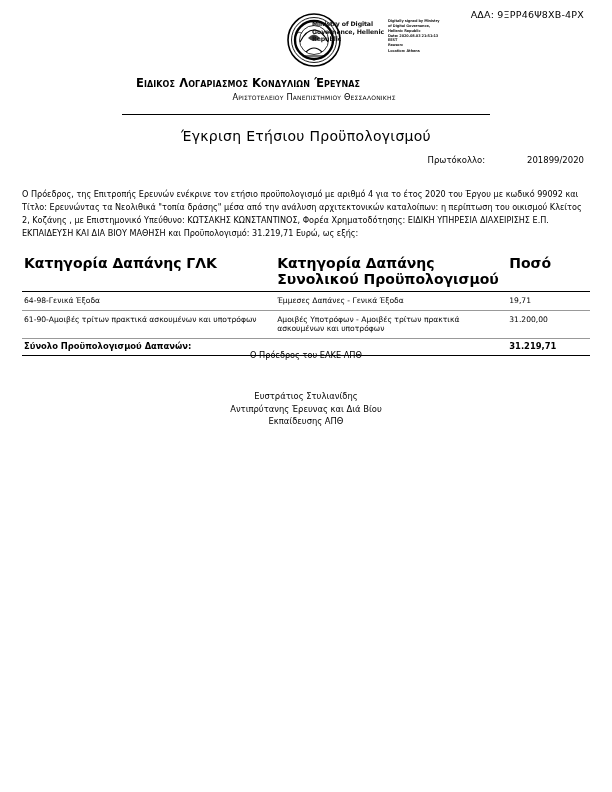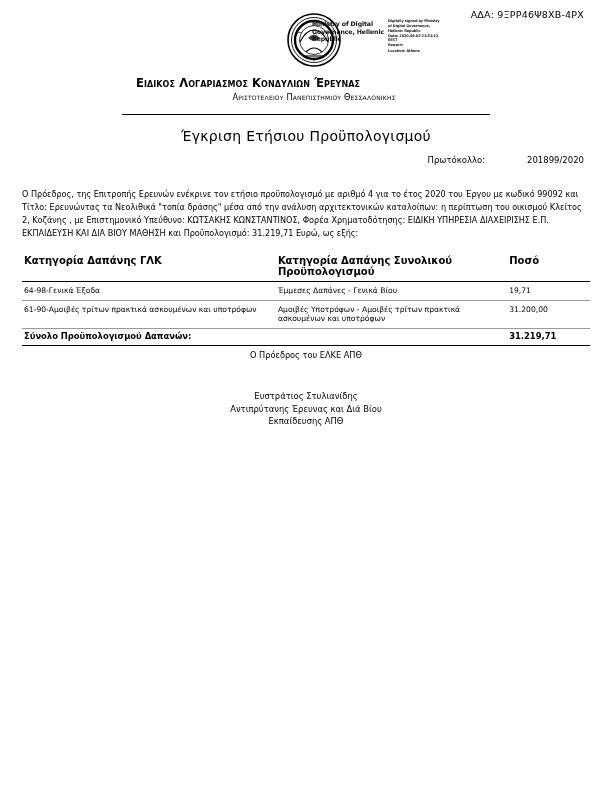--- a/index.html
+++ b/index.html
@@ -147,21 +147,21 @@
     font-size: 7.6px;
   }
   .budget-table th,
   .budget-table td {
     padding: 4px 2px 4px 2px;
     vertical-align: top;
     text-align: left;
   }
   .budget-table thead th {
     font-weight: bold;
-    font-size: 10px;
+    font-size: 14px;
     border-bottom: 1.6px solid #000;
     padding-bottom: 4px;
   }
   .budget-table tbody td {
     border-bottom: 0.8px solid #999;
     line-height: 9.5px;
   }
   .col-glk   { width: 256px; }
   .col-total { width: 232px; }
   .col-amount{ width: 80px; text-align: left; }
@@ -254,21 +254,21 @@
     <thead>
       <tr>
         <th class="col-glk">Κατηγορία Δαπάνης ΓΛΚ</th>
         <th class="col-total">Κατηγορία Δαπάνης Συνολικού Προϋπολογισμού</th>
         <th class="col-amount">Ποσό</th>
       </tr>
     </thead>
     <tbody>
       <tr>
         <td class="col-glk">64-98-Γενικά Έξοδα</td>
-        <td class="col-total">Έμμεσες Δαπάνες - Γενικά Βίου</td>
+        <td class="col-total">Έμμεσες Δαπάνες - Γενικά Έξοδα</td>
         <td class="col-amount">19,71</td>
       </tr>
       <tr>
         <td class="col-glk">61-90-Αμοιβές τρίτων πρακτικά ασκουμένων και υποτρόφων</td>
         <td class="col-total">Αμοιβές Υποτρόφων - Αμοιβές τρίτων πρακτικά ασκουμένων και υποτρόφων</td>
         <td class="col-amount">31.200,00</td>
       </tr>
     </tbody>
     <tfoot>
       <tr>

